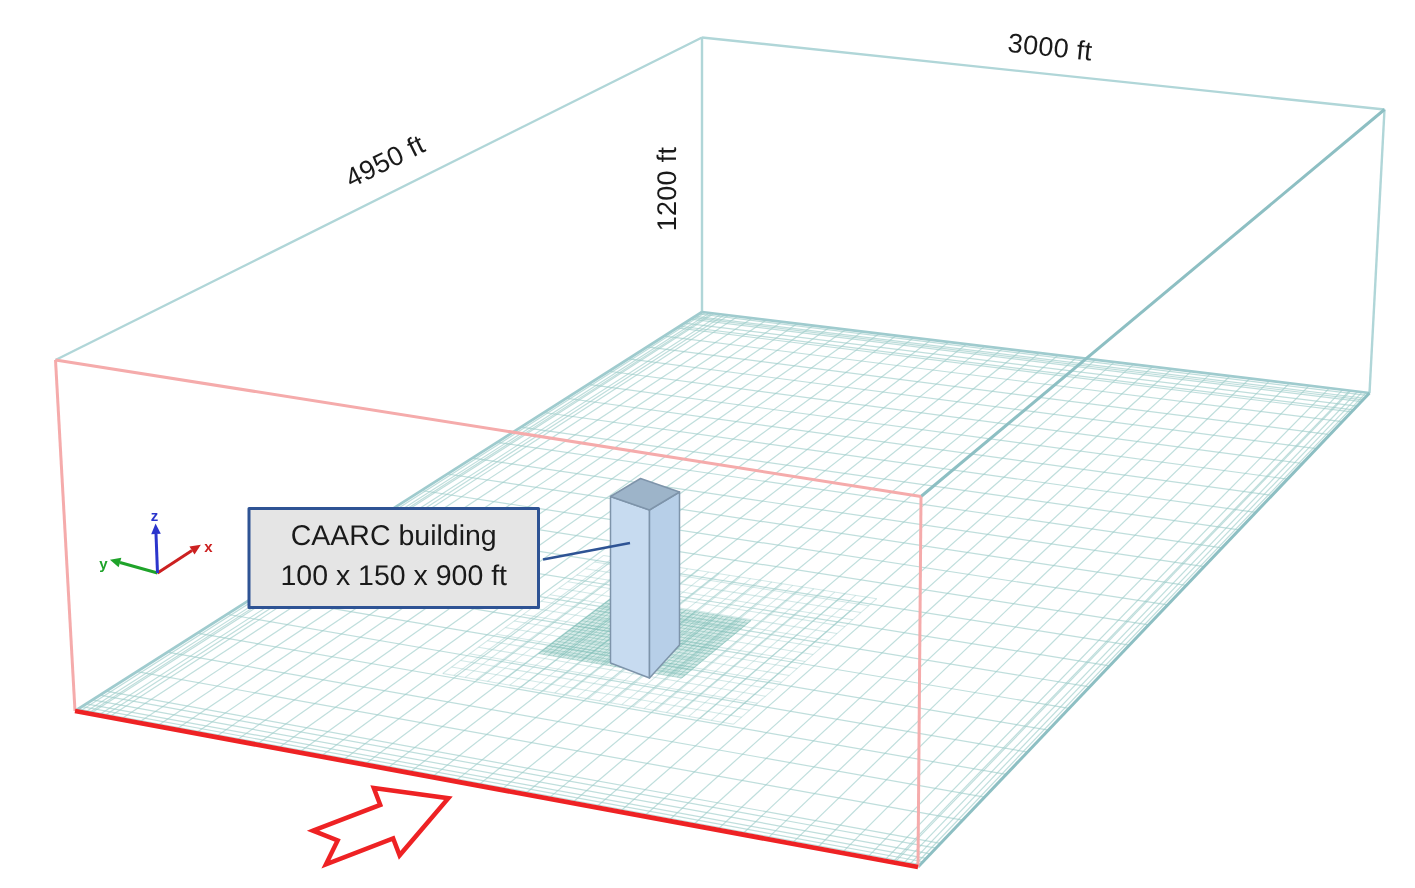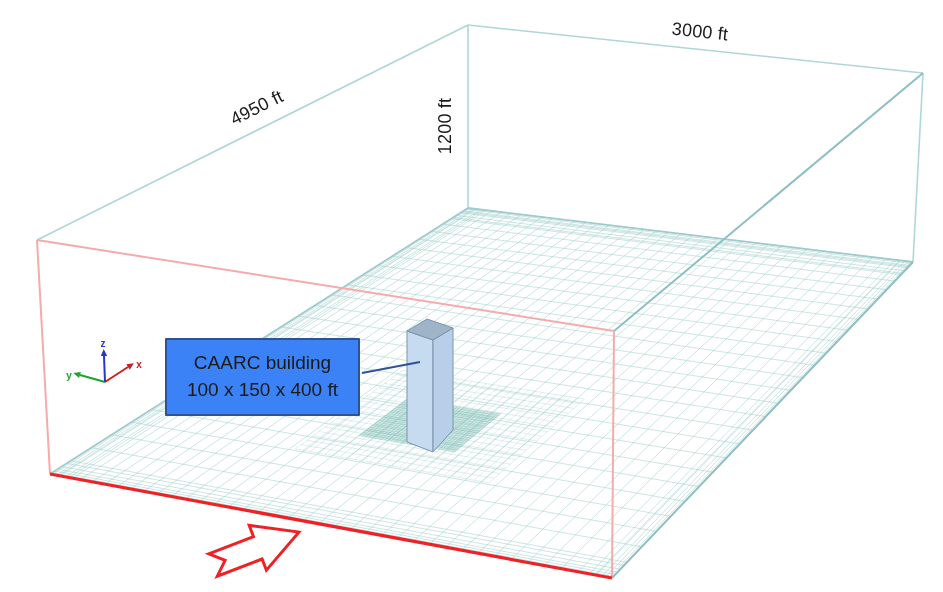--- a/index.html
+++ b/index.html
@@ -7,22 +7,22 @@
     position:relative;width:943px;height:592px;background:#ffffff;overflow:hidden;
     font-family:"Liberation Sans", sans-serif;
   }
   .stage svg{position:absolute;left:0;top:0;}
   .dim-label{
     position:absolute;white-space:nowrap;font-size:18px;color:var(--text-color,#1a1a1a);
     transform:translate(-50%,-50%) rotate(var(--rot,0deg));
     letter-spacing:0.2px;
   }
   .callout{
-    position:absolute;left:165px;top:338px;width:195px;height:78px;box-sizing:border-box;
-    background:#3b82f6;border:2px solid var(--callout-border,#2e5394);border-radius:1px;
+    position:absolute;left:165px;top:338px;width:195px;height:68px;box-sizing:border-box;
+    background:#e5e5e5;border:2px solid var(--callout-border,#2e5394);border-radius:1px;
     display:flex;flex-direction:column;align-items:center;justify-content:center;
     font-size:19px;line-height:1.42;color:var(--text-color,#1a1a1a);
   }
 </style>
 </head>
 <body>
 
 <div class="stage" style="--callout-border: #2e5394; --text-color: #1a1a1a;">
   <svg id="scene" width="943" height="592" viewBox="0 0 943 592">
       <g stroke="#9ccdc9" stroke-width="0.8" stroke-opacity="0.65">
@@ -253,15 +253,15 @@
         <text x="103" y="347" fill="#2b35cc" font-size="10" font-weight="bold" text-anchor="middle">z</text>
       </g>
     </svg>
 
   <div class="dim-label" style="left:257px;top:108px;--rot:-26.5deg">4950 ft</div>
   <div class="dim-label" style="left:700px;top:32px;--rot:6deg">3000 ft</div>
   <div class="dim-label" style="left:445px;top:126px;--rot:-90deg">1200 ft</div>
 
   <div class="callout">
     <span>CAARC building</span>
-    <span>100 x 150 x 400 ft</span>
+    <span>100 x 150 x 900 ft</span>
   </div>
 </div>
 
 </body></html>

